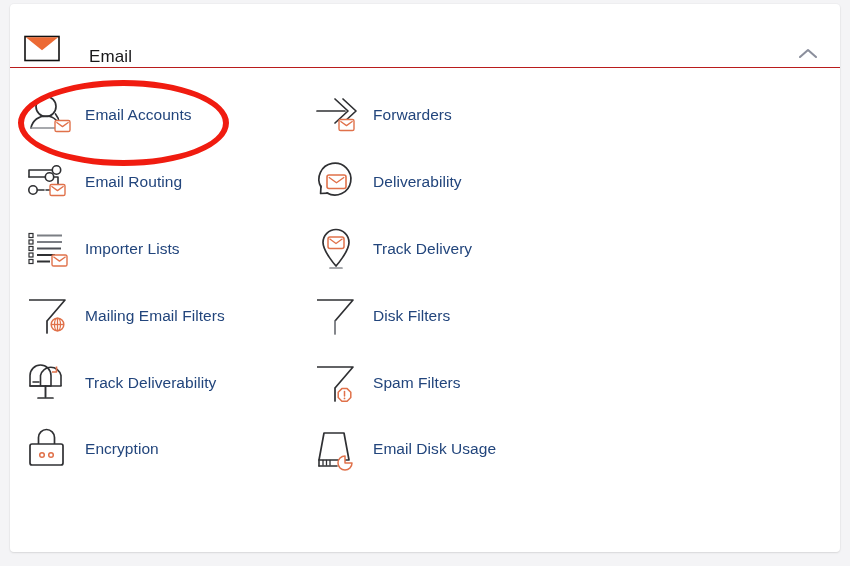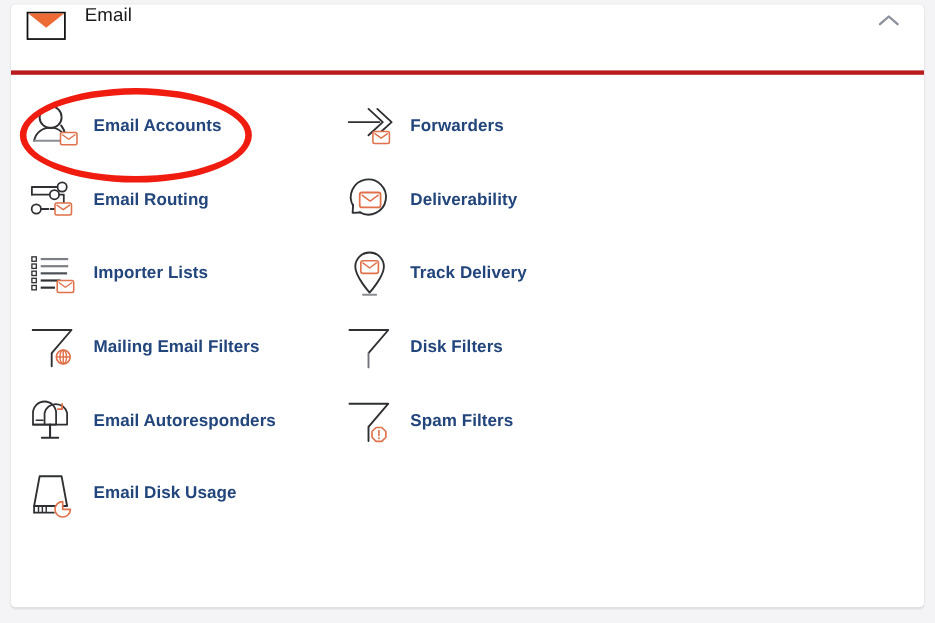--- a/index.html
+++ b/index.html
@@ -19,25 +19,26 @@
     left: 10px; top: 4px;
     width: 830px; height: 548px;
     background: #ffffff;
     border-radius: 4px;
     box-shadow: 0 1px 2px rgba(0,0,0,0.10), 0 0 0 1px rgba(0,0,0,0.02);
     overflow: hidden;
   }
   .card-header {
     position: relative;
     height: 64px;
-    border-bottom: 4px solid #b91c1c;
+    border-bottom: 1px solid #b91c1c;
     display: flex;
-    align-items: flex-start;
+    align-items: flex-end;
     padding: 0 18px 0 13px;
     box-sizing: border-box;
+    gap: 12px;
   }
   .header-icon {
     width: 38px; height: 38px;
     display: flex; align-items: center; justify-content: center;
     flex: 0 0 auto;
   }
   .header-title {
     font-size: 17px;
     color: #19191b;
     margin-left: 16px;
@@ -46,21 +47,20 @@
   }
   .collapse-btn {
     width: 28px; height: 28px;
     display: flex; align-items: center; justify-content: center;
     cursor: pointer;
     flex: 0 0 auto;
   }
   .card-body {
     position: relative;
     padding: 14px 0 16px 0;
-    font-weight: bold;
   }
   .grid {
     display: grid;
     grid-template-columns: 288px 1fr;
     grid-auto-rows: 66.8px;
     padding-left: 13px;
   }
   .tile {
     display: flex;
     align-items: center;
@@ -237,37 +237,48 @@
             <svg width="50" height="46" viewBox="0 0 50 46">
               <path d="M5 26 L5 15.5 A10.5 10.5 0 0 1 26 15.5 L26 26 Z" fill="#ffffff" stroke="#2f3033" stroke-width="1.6" stroke-linejoin="round"></path>
               <line x1="5" y1="26" x2="36" y2="26" stroke="#2f3033" stroke-width="1.6" stroke-linecap="round"></line>
               <path d="M15.5 26 L15.5 15.5 A10.5 10.5 0 0 1 36 15.5 L36 26" fill="none" stroke="#2f3033" stroke-width="1.6" stroke-linejoin="round"></path>
               <line x1="8" y1="22" x2="14" y2="22" stroke="#2f3033" stroke-width="1.5" stroke-linecap="round"></line>
               <line x1="20.5" y1="26" x2="20.5" y2="37" stroke="#2f3033" stroke-width="1.9" stroke-linecap="round"></line>
               <line x1="13" y1="38" x2="28" y2="38" stroke="#2f3033" stroke-width="1.7" stroke-linecap="round"></line>
               <polyline points="27,12 31.5,12 31.5,6.5" fill="none" stroke="#e0714a" stroke-width="1.6" stroke-linejoin="round"></polyline>
             </svg>
           </span>
-          <span class="tile-label">Email Autoresponders</span>
+          <span class="tile-label">Track Deliverability</span>
         </div>
 
 
         <div class="tile">
           <span class="tile-icon">
             <svg width="50" height="46" viewBox="0 0 50 46">
               <polyline points="4,7 40,7 22,28" fill="none" stroke="#2f3033" stroke-width="1.7" stroke-linejoin="round"></polyline>
               <line x1="22" y1="28" x2="22" y2="41" stroke="#2f3033" stroke-width="1.7" stroke-linecap="round"></line>
               <polygon points="28.9,28.6 34.1,28.6 37.8,32.3 37.8,37.5 34.1,41.2 28.9,41.2 25.2,37.5 25.2,32.3" fill="#ffffff" stroke="#e0714a" stroke-width="1.5" stroke-linejoin="round"></polygon>
               <line x1="31.5" y1="31.5" x2="31.5" y2="36" stroke="#e0714a" stroke-width="1.5" stroke-linecap="round"></line>
               <circle cx="31.5" cy="38.4" r="0.9" fill="#e0714a"></circle>
             </svg>
           </span>
           <span class="tile-label">Spam Filters</span>
         </div>
 
+        <div class="tile">
+          <span class="tile-icon">
+            <svg width="50" height="46" viewBox="0 0 50 46">
+              <path d="M13.5 18 L13.5 11.5 A8 8 0 0 1 29.5 11.5 L29.5 18" fill="none" stroke="#2f3033" stroke-width="1.7" stroke-linejoin="round"></path>
+              <rect x="5" y="18" width="33" height="21" rx="2" fill="#ffffff" stroke="#2f3033" stroke-width="1.7"></rect>
+              <circle cx="17" cy="29" r="2.3" fill="none" stroke="#e0714a" stroke-width="1.5"></circle>
+              <circle cx="26" cy="29" r="2.3" fill="none" stroke="#e0714a" stroke-width="1.5"></circle>
+            </svg>
+          </span>
+          <span class="tile-label">Encryption</span>
+        </div>
 
         <div class="tile">
           <span class="tile-icon">
             <svg width="50" height="46" viewBox="0 0 50 46">
               <path d="M11 7 L31 7 L36 34 L6 34 Z" fill="none" stroke="#2f3033" stroke-width="1.7" stroke-linejoin="round"></path>
               <line x1="6" y1="34" x2="6" y2="40" stroke="#2f3033" stroke-width="1.6" stroke-linecap="round"></line>
               <line x1="6" y1="40" x2="24" y2="40" stroke="#2f3033" stroke-width="1.6" stroke-linecap="round"></line>
               <line x1="10" y1="34.5" x2="10" y2="39" stroke="#2f3033" stroke-width="1.3" stroke-linecap="round"></line>
               <line x1="13.5" y1="34.5" x2="13.5" y2="39" stroke="#2f3033" stroke-width="1.3" stroke-linecap="round"></line>
               <line x1="17" y1="34.5" x2="17" y2="39" stroke="#2f3033" stroke-width="1.3" stroke-linecap="round"></line>

